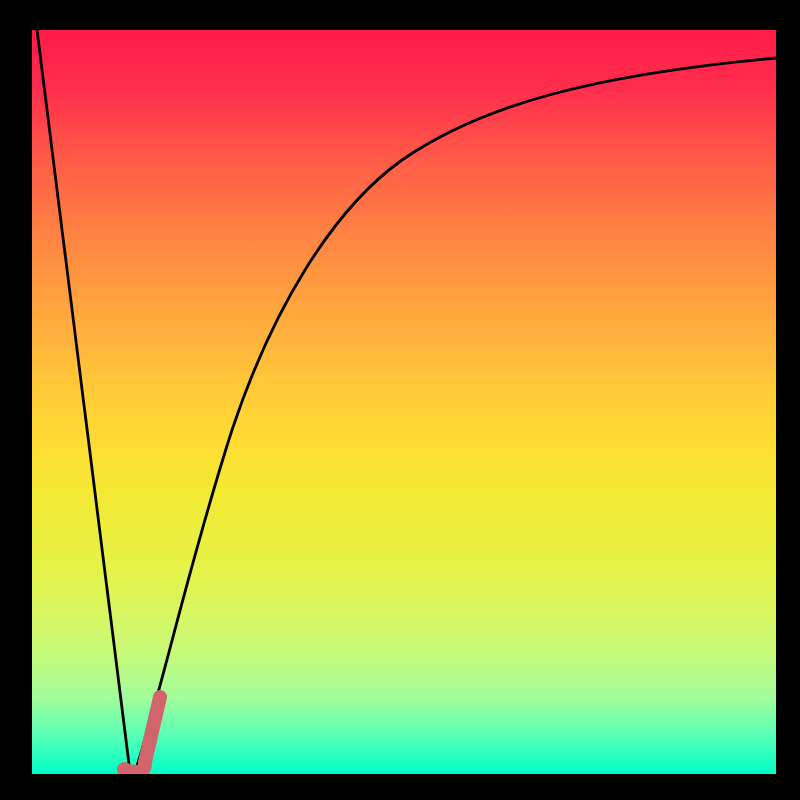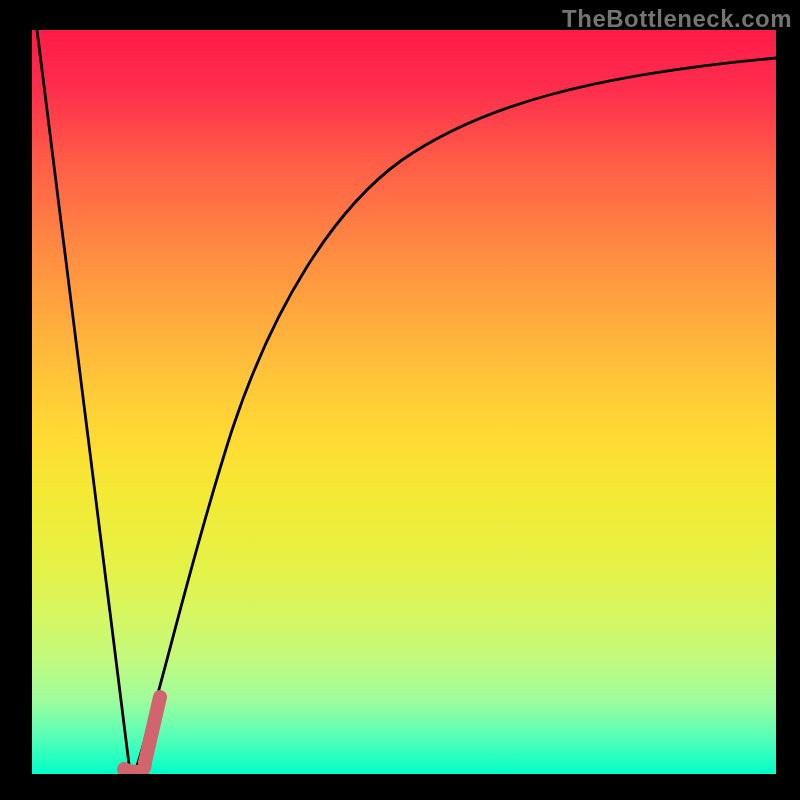--- a/index.html
+++ b/index.html
@@ -69,14 +69,13 @@
     <path d="M 103 742
              C 130 660, 155 540, 200 400
              C 240 280, 300 180, 370 130
              C 450 75, 560 45, 744 28" stroke="#000" stroke-width="2.8" fill="none"></path>
 
     <path d="M 92 739
              Q 97 742, 105 742
              Q 113 742, 113 732
              L 128 667" stroke="#D1646D" stroke-width="14" fill="none" stroke-linecap="round" stroke-linejoin="round"></path>
   </svg>
-  <div class="watermark">TheBottleneck.com</div>
 </div>
 
 </body></html>

